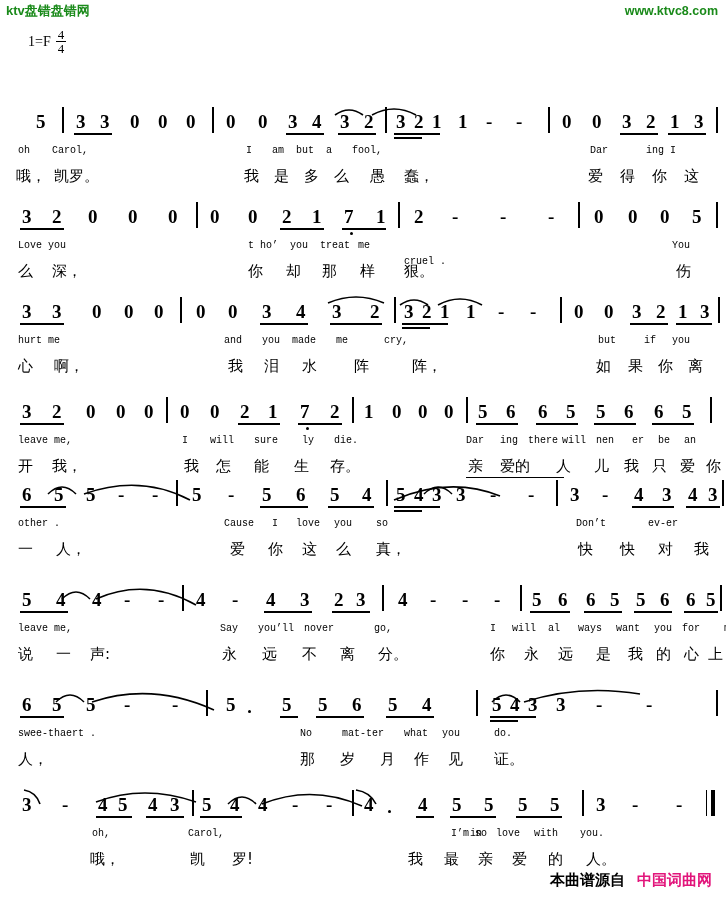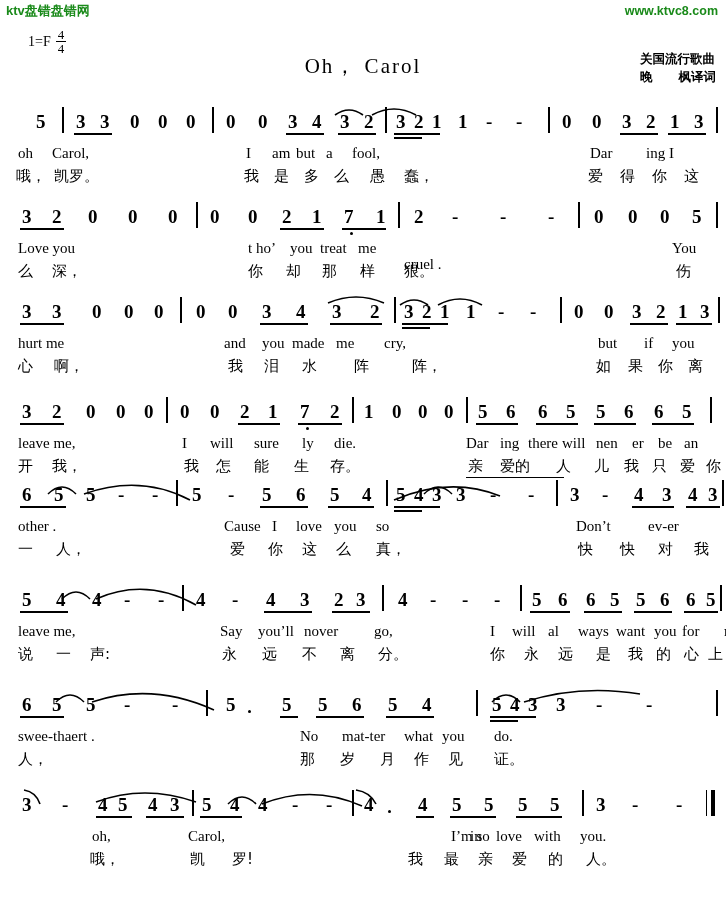--- a/index.html
+++ b/index.html
@@ -57,22 +57,22 @@
 
   
   .system{position:absolute;left:0;width:726px;}
   .notes{
     position:relative;height:40px;
     font-family:"Liberation Serif",serif;
     font-size:19px;font-weight:bold;
   }
   .lyrics-en,.lyrics-cn{
     position:relative;height:22px;
-    font-family:Liberation Serif, serif;
-    font-size:15px;
+    font-family:Liberation Mono, monospace;
+    font-size:10px;
   }
   .lyrics-cn{
     font-family:"DejaVu Sans",sans-serif;
     font-size:15px;height:24px;
   }
   .n{position:absolute;top:6px;white-space:nowrap;}
   .ly{position:absolute;top:0;white-space:nowrap;}
   .lyc{position:absolute;top:0;white-space:nowrap;}
   .bar{position:absolute;top:2px;width:1.6px;background:#000;height:26px;}
   .barend{position:absolute;top:2px;height:26px;border-right:4px solid #000;border-left:1.6px solid #000;width:4px;}
@@ -97,36 +97,29 @@
   .footer .site{color:#e2157b;margin-left:12px;}
 </style>
 </head>
 <body>
 
 <div class="sheet">
 
   <div class="wm-left">ktv盘错盘错网</div>
   <div class="wm-right">www.ktvc8.com</div>
 
-  <div class="title-en">Oh， Carol</div>
 
   <div class="keysig">
     <span>1=F</span>
     <span class="frac">
       <span class="num">4</span>
       <span class="den">4</span>
     </span>
   </div>
 
-  <div class="credits">
-    <div>关国流行歌曲</div>
-    <div class="c2">
-      <span>晚</span><span class="gap"></span><span>枫译词</span>
-    </div>
-  </div>
 
   <div class="system" style="top:105px;">
     <div class="notes">
       <svg class="slurlayer">
         <path d="M335,10 Q349,0 363,10" stroke="#000" stroke-width="1.6" fill="none"></path>
         <path d="M372,10 Q394,-2 416,10" stroke="#000" stroke-width="1.6" fill="none"></path>
       </svg>
       <span class="n" style="left:36px;">5</span>
       <div class="bar" style="left:62px;"></div>
       <span class="n" style="left:76px;">3</span>
@@ -639,14 +632,17 @@
       <span class="lyc" style="left:232px;">罗!</span>
       <span class="lyc" style="left:408px;">我</span>
       <span class="lyc" style="left:444px;">最</span>
       <span class="lyc" style="left:478px;">亲</span>
       <span class="lyc" style="left:512px;">爱</span>
       <span class="lyc" style="left:548px;">的</span>
       <span class="lyc" style="left:586px;">人。</span>
     </div>
   </div>
 
+  <div class="footer">
+    <span class="src">本曲谱源自</span><span class="site">中国词曲网</span>
+  </div>
 
 </div>
 
 </body></html>

